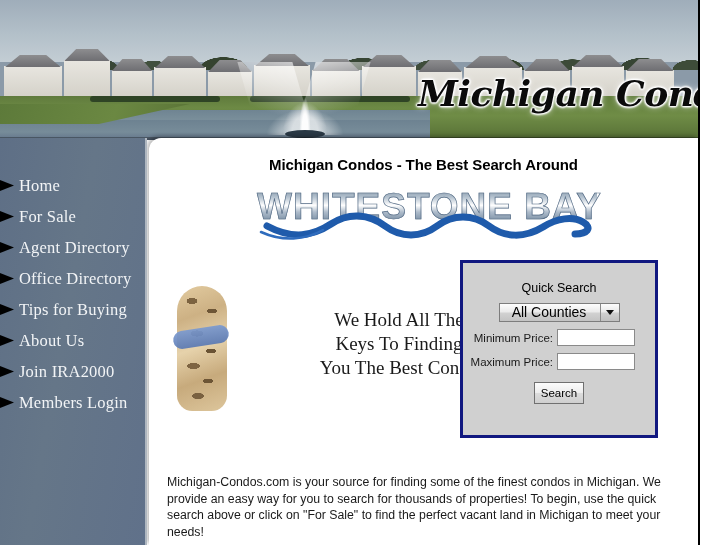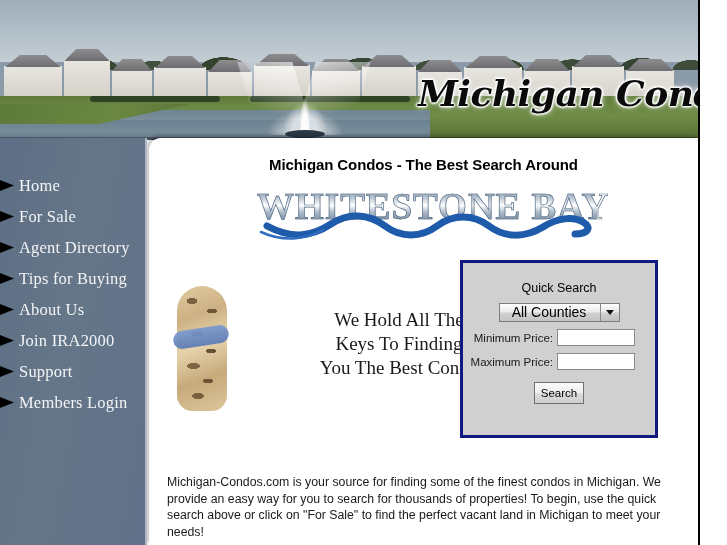--- a/index.html
+++ b/index.html
@@ -221,21 +221,21 @@
     left: 108px;
     top: 48px;
     width: 340px;
     height: 56px;
   }
   #brand-wordmark {
     position: absolute;
     left: 0; top: 0;
     width: 340px;
     text-align: center;
-    font-family: Liberation Serif, serif;
+    font-family: Liberation Sans, sans-serif;
     font-weight: 700;
     font-size: 37px;
     line-height: 42px;
     letter-spacing: 1px;
     background: linear-gradient(180deg, #6d8298 0%, #b9c6d2 28%, #ffffff 46%, #aebccb 62%, #516b84 100%);
     -webkit-background-clip: text;
     background-clip: text;
     color: transparent;
     -webkit-text-stroke: 0.7px #5a7089;
     white-space: nowrap;
@@ -450,45 +450,45 @@
             </svg>
           </span>
           <span class="nav-label">Agent Directory</span>
         </div>
         <div class="nav-item">
           <span class="nav-arrow">
             <svg width="15" height="13" viewBox="0 0 15 13">
               <polygon points="0,1 14,6.5 0,12" fill="#000000"></polygon>
             </svg>
           </span>
+          <span class="nav-label">Office Directory</span>
+        </div>
+        <div class="nav-item">
+          <span class="nav-arrow">
+            <svg width="15" height="13" viewBox="0 0 15 13">
+              <polygon points="0,1 14,6.5 0,12" fill="#000000"></polygon>
+            </svg>
+          </span>
           <span class="nav-label">Tips for Buying</span>
         </div>
         <div class="nav-item">
           <span class="nav-arrow">
             <svg width="15" height="13" viewBox="0 0 15 13">
               <polygon points="0,1 14,6.5 0,12" fill="#000000"></polygon>
             </svg>
           </span>
           <span class="nav-label">About Us</span>
         </div>
         <div class="nav-item">
           <span class="nav-arrow">
             <svg width="15" height="13" viewBox="0 0 15 13">
               <polygon points="0,1 14,6.5 0,12" fill="#000000"></polygon>
             </svg>
           </span>
           <span class="nav-label">Join IRA2000</span>
-        </div>
-        <div class="nav-item">
-          <span class="nav-arrow">
-            <svg width="15" height="13" viewBox="0 0 15 13">
-              <polygon points="0,1 14,6.5 0,12" fill="#000000"></polygon>
-            </svg>
-          </span>
-          <span class="nav-label">Support</span>
         </div>
         <div class="nav-item">
           <span class="nav-arrow">
             <svg width="15" height="13" viewBox="0 0 15 13">
               <polygon points="0,1 14,6.5 0,12" fill="#000000"></polygon>
             </svg>
           </span>
           <span class="nav-label">Members Login</span>
         </div>
       </div>

